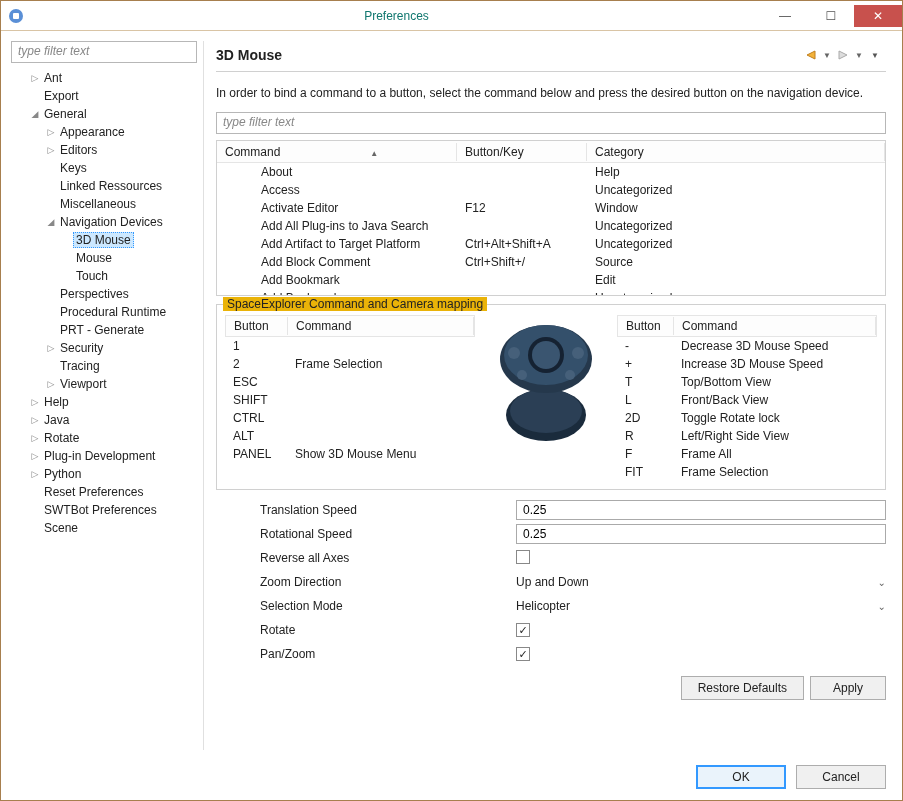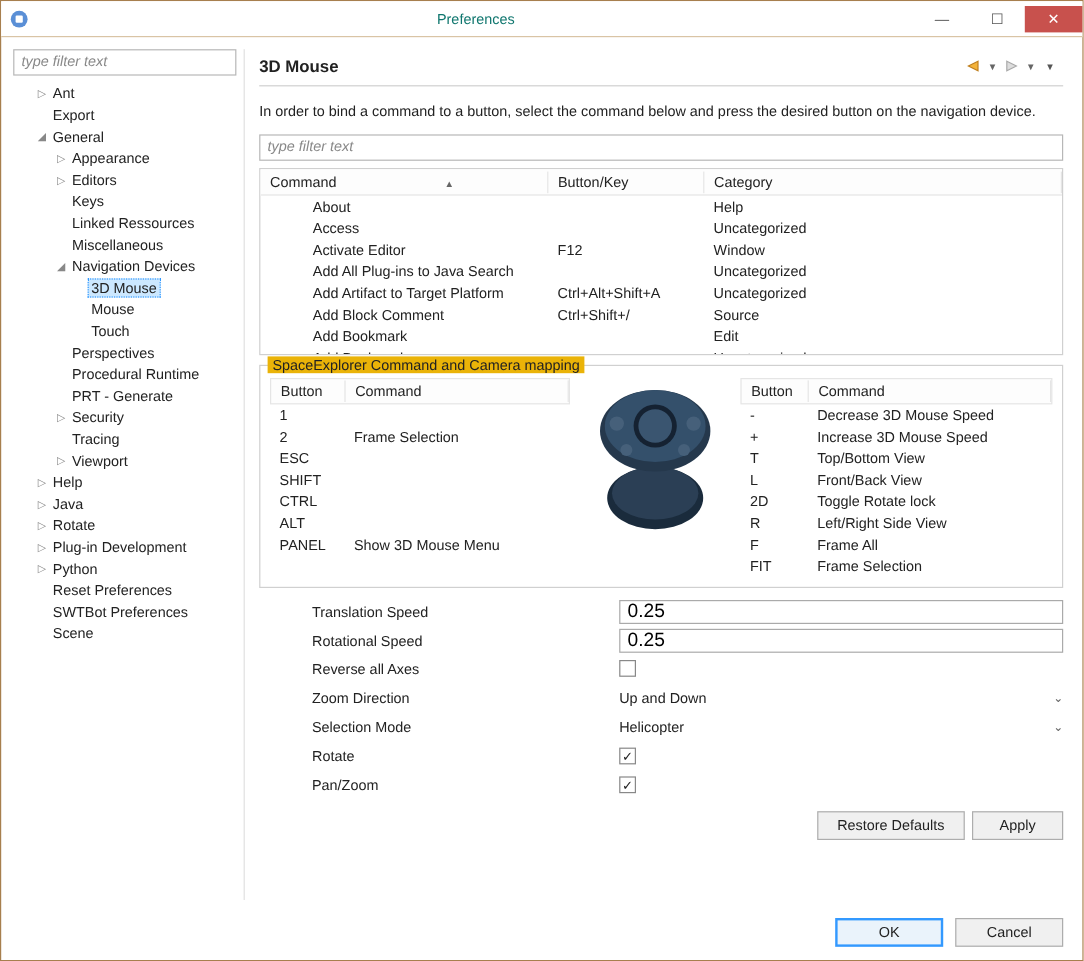--- a/index.html
+++ b/index.html
@@ -55,21 +55,21 @@
   .leftA{width:62px;} .leftB{flex:1;}
   .rightA{width:56px;} .rightB{flex:1;}
   .maprow { display:flex; height:18px; align-items:center; }
   .maprow .mcol { padding:0 8px;}
   .mouseimg { width:130px; height:130px; display:flex; align-items:center; justify-content:center;}
   
   .form { margin-top:8px;}
   .form-row { display:flex; align-items:center; height:24px;}
   .form-row .flabel { width:260px; padding-left:4px;margin-left:40px;}
   .form-row .fcontrol { flex:1; }
-  .form-row input[type=text]{ width:100%; height:20px; border:1px solid #aaa; padding:4px 6px; font-size:16px;}
+  .form-row input[type=text]{ width:100%; height:20px; border:1px solid #aaa; padding:4px 6px; font-size:12px;}
   .form-row .selectwrap { display:flex; align-items:center; width:100%;}
   .form-row .selectwrap .chev { color:#666; font-size:10px;}
   .chk { width:14px; height:14px; border:1px solid #888; display:inline-flex; align-items:center; justify-content:center; font-size:11px;}
   
   .btnrow { display:flex; justify-content:flex-end; gap:6px; margin-top:10px;}
   .btn { border:1px solid #adadad; background:#f0f0f0; height:24px; padding:0 16px; display:inline-flex; align-items:center; font-size:12px; min-width:76px; justify-content:center;}
   .footer { height:46px; display:flex; justify-content:flex-end; align-items:center; gap:10px; padding:0 16px; border-top:0;}
   .footer .btn { min-width:90px; }
   .footer .btn.default { border:2px solid #3399ff; background:#eaf3fb;}
   

